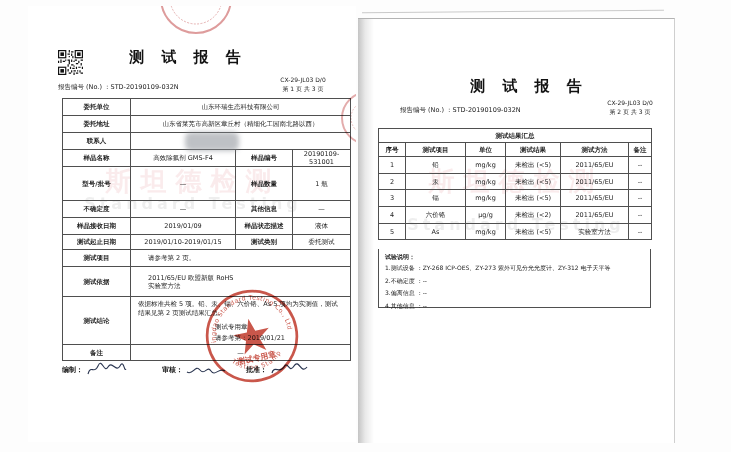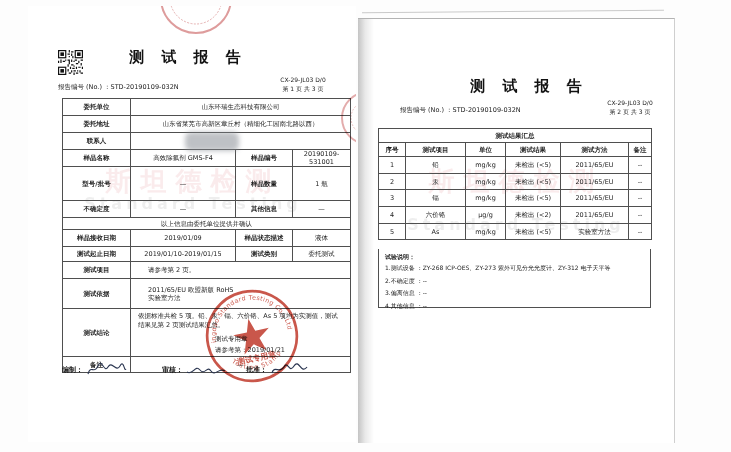--- a/index.html
+++ b/index.html
@@ -103,23 +103,20 @@
         <td>—</td>
         <td class="lbl">样品数量</td>
         <td>1 瓶</td>
       </tr>
       <tr style="height:17px">
         <td class="lbl">不确定度</td>
         <td>—</td>
         <td class="lbl">其他信息</td>
         <td>—</td>
       </tr>
-      <tr style="height:12px">
-        <td colspan="4">以上信息由委托单位提供并确认</td>
-      </tr>
       <tr style="height:17px">
         <td class="lbl">样品接收日期</td>
         <td>2019/01/09</td>
         <td class="lbl">样品状态描述</td>
         <td>液体</td>
       </tr>
       <tr style="height:15px">
         <td class="lbl">测试起止日期</td>
         <td>2019/01/10-2019/01/15</td>
         <td class="lbl">测试类别</td>

